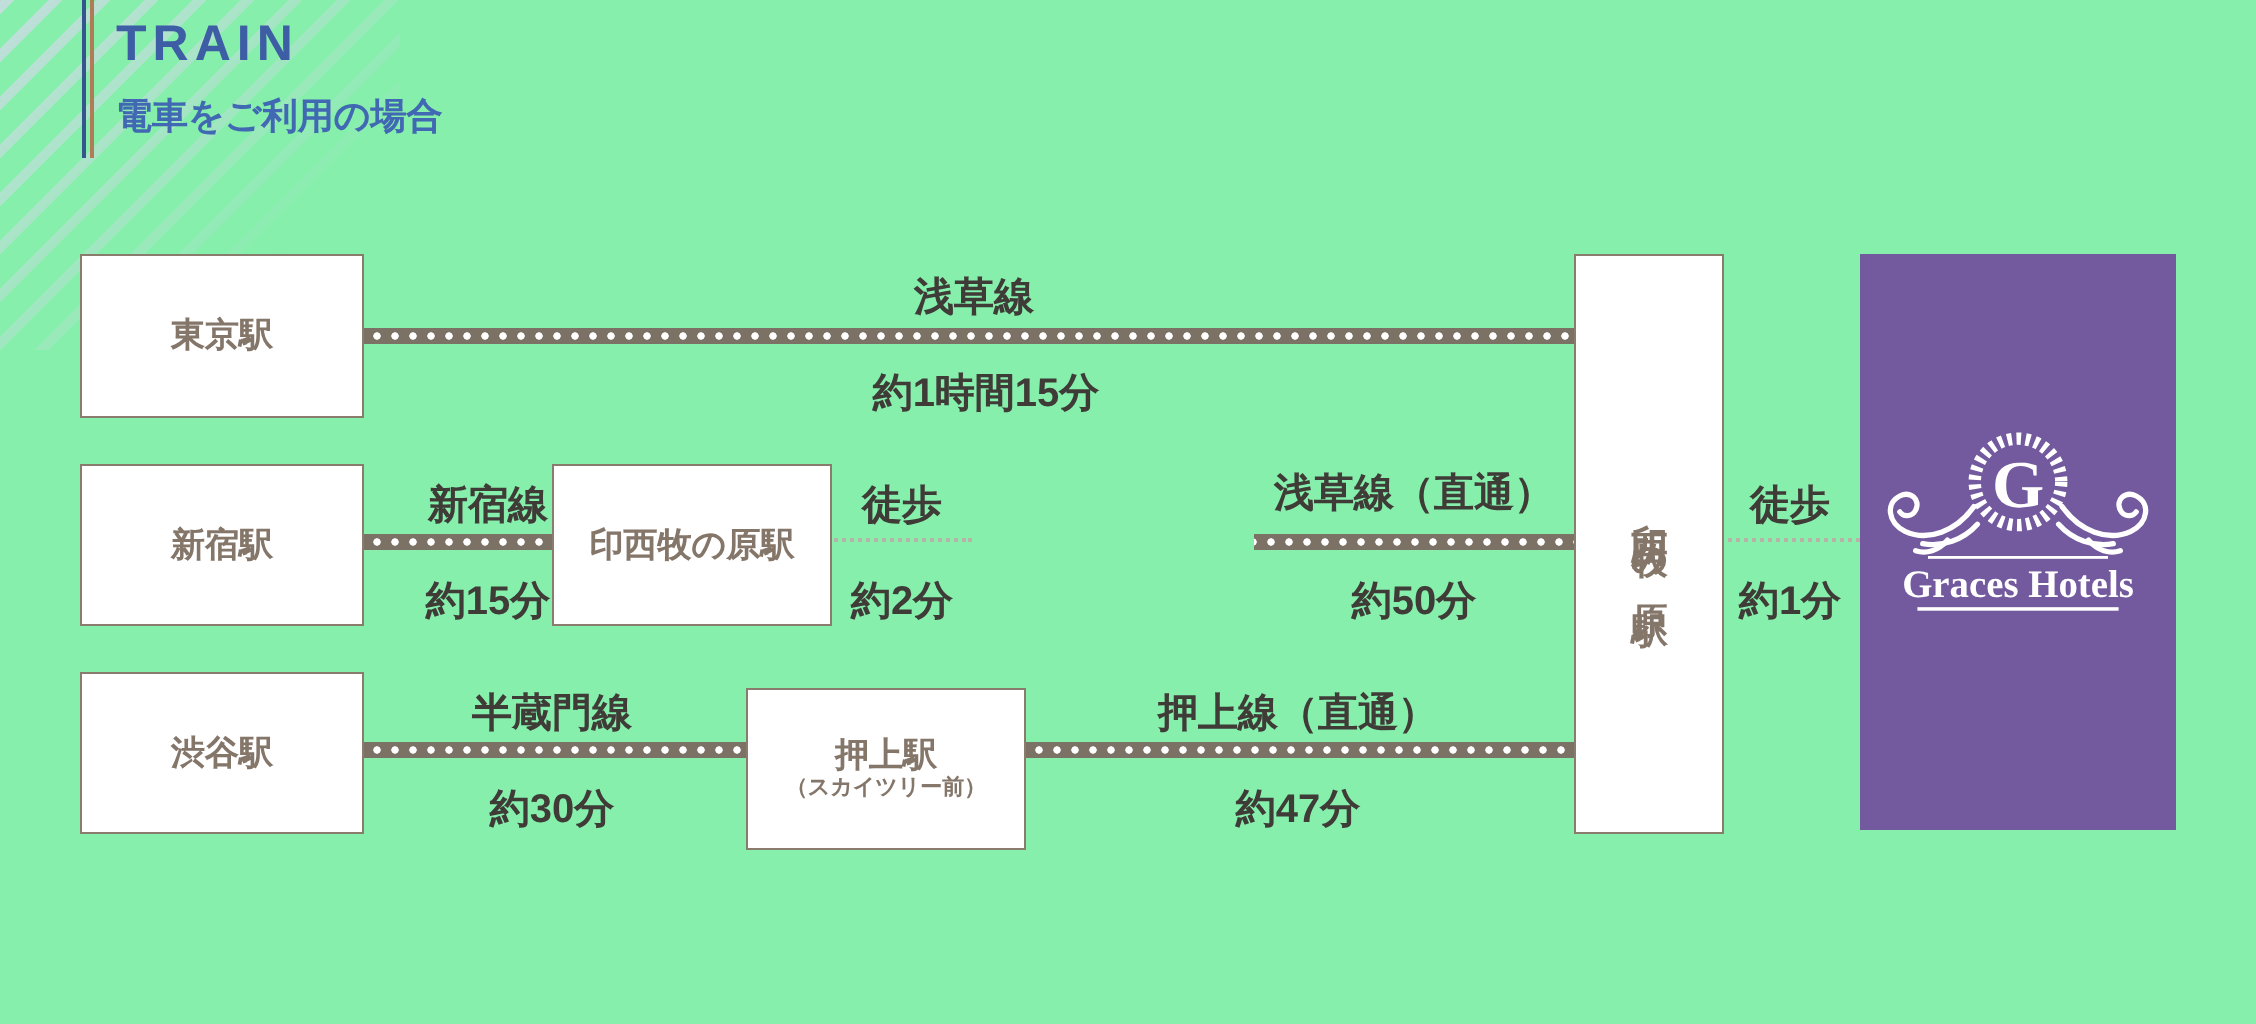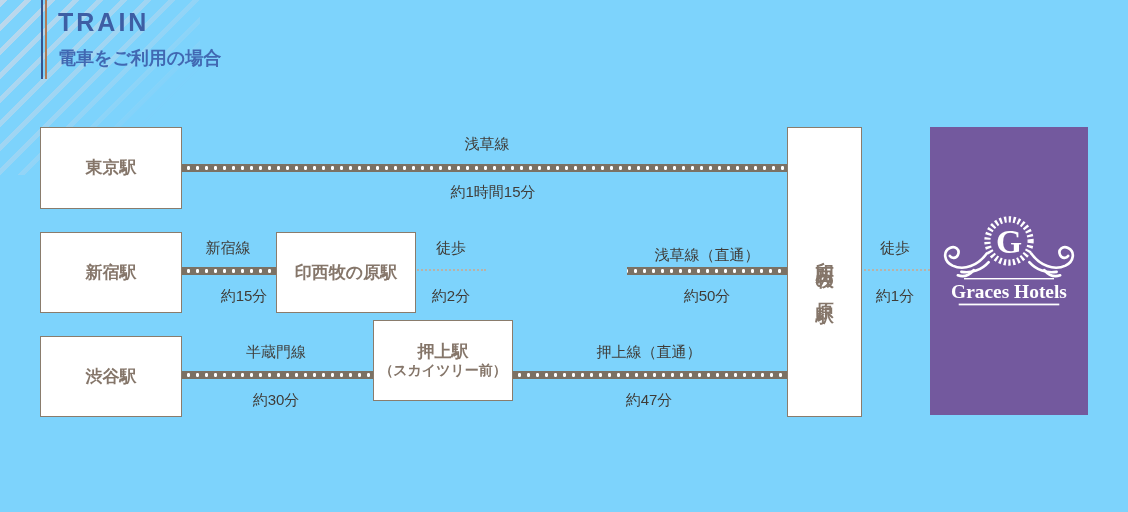--- a/index.html
+++ b/index.html
@@ -1,17 +1,17 @@
 <!DOCTYPE html>
 <html><head>
 <meta charset="utf-8">
 <style>
   html,body{margin:0;padding:0;background:#ffffff;}
   body{font-family:"Liberation Sans","DejaVu Sans",sans-serif;}
-  .canvas{position:relative;width:1128px;height:512px;background:#7dd3fc;overflow:hidden;}
+  .canvas{position:relative;width:1128px;height:512px;background:#86efac;overflow:hidden;}
 
   
   .stripes{position:absolute;left:0;top:0;width:200px;height:175px;
     background:repeating-linear-gradient(135deg, rgba(208,217,231,.8) 0 5px, rgba(255,255,255,0) 5px 17px);
     -webkit-mask-image:linear-gradient(135deg,#000 0%,rgba(0,0,0,.45) 45%,transparent 72%);
     mask-image:linear-gradient(135deg,#000 0%,rgba(0,0,0,.45) 45%,transparent 72%);}
 
   
   .vline{position:absolute;top:0;height:79px;width:2px;}
   .vline-blue{left:41px;background:#36548e;}
@@ -21,23 +21,23 @@
   .hdr p{margin:9px 0 0 0;font-size:18px;font-weight:700;color:#4168b2;}
 
   
   .rail{position:absolute;height:8px;background-color:#7b7164;
     background-image:radial-gradient(circle,#ffffff 1.7px,rgba(255,255,255,0) 2px);
     background-size:9px 8px;background-position:4px 50%;}
   .walk{position:absolute;height:0;border-top:2px dotted #b9b2a8;}
   .station{position:absolute;background:#fff;border:1px solid #8a7c6c;color:#85766a;
     font-weight:700;font-size:17px;display:flex;flex-direction:column;
     align-items:center;justify-content:center;text-align:center;line-height:1.25;}
-  .station .sub{font-size:14px;font-weight:700;}
+  .station .sub{font-size:11px;font-weight:700;}
   .station-vert span{writing-mode:vertical-rl;text-orientation:upright;letter-spacing:5px;font-size:18px;}
-  .lbl{position:absolute;transform:translateX(-50%);font-size:15px;color:#3f3c38;white-space:nowrap;}
+  .lbl{position:absolute;transform:translateX(-50%);font-size:20px;color:#3f3c38;white-space:nowrap;font-weight:bold;}
 
   
   .hotel{position:absolute;left:930px;top:127px;width:158px;height:288px;background:#73599e;
     display:flex;align-items:center;justify-content:center;}
   .hotel svg{display:block;transform:translateY(-8px);}
 </style>
 </head>
 <body>
 
 <div class="canvas">
@@ -56,27 +56,27 @@
   <div class="rail" style="left:627px;top:267px;width:160px"></div>
   <div class="rail" style="left:180px;top:371px;width:193px"></div>
   <div class="rail" style="left:511px;top:371px;width:276px"></div>
 
   <div class="walk" style="left:414px;top:269px;width:72px"></div>
   <div class="walk" style="left:860px;top:269px;width:70px"></div>
 
   <div class="lbl" style="left:487px;top:135px">浅草線</div>
   <div class="lbl" style="left:493px;top:183px">約1時間15分</div>
 
-  <div class="lbl" style="left:228px;top:239px">新宿線</div>
+  <div class="lbl" style="left:244px;top:239px">新宿線</div>
   <div class="lbl" style="left:244px;top:287px">約15分</div>
 
   <div class="lbl" style="left:451px;top:239px">徒歩</div>
   <div class="lbl" style="left:451px;top:287px">約2分</div>
 
-  <div class="lbl" style="left:707px;top:246px">浅草線（直通）</div>
+  <div class="lbl" style="left:707px;top:233px">浅草線（直通）</div>
   <div class="lbl" style="left:707px;top:287px">約50分</div>
 
   <div class="lbl" style="left:276px;top:343px">半蔵門線</div>
   <div class="lbl" style="left:276px;top:391px">約30分</div>
 
   <div class="lbl" style="left:649px;top:343px">押上線（直通）</div>
   <div class="lbl" style="left:649px;top:391px">約47分</div>
 
   <div class="lbl" style="left:895px;top:239px">徒歩</div>
   <div class="lbl" style="left:895px;top:287px">約1分</div>
@@ -86,21 +86,21 @@
   </div>
   <div class="station" style="left:40px;top:232px;width:140px;height:79px">
     <span>新宿駅</span>
   </div>
   <div class="station" style="left:276px;top:232px;width:138px;height:79px">
     <span>印西牧の原駅</span>
   </div>
   <div class="station" style="left:40px;top:336px;width:140px;height:79px">
     <span>渋谷駅</span>
   </div>
-  <div class="station" style="left:373px;top:320px;width:138px;height:79px">
+  <div class="station" style="left:373px;top:344px;width:138px;height:79px">
     <span>押上駅</span>
     <span class="sub">（スカイツリー前）</span>
   </div>
   <div class="station station-vert" style="left:787px;top:127px;width:73px;height:288px">
     <span>印西牧の原駅</span>
   </div>
 
   <div class="hotel">
     <svg width="150" height="122" viewBox="0 0 170 130" aria-hidden="true">
       <g fill="none" stroke="#ffffff">

